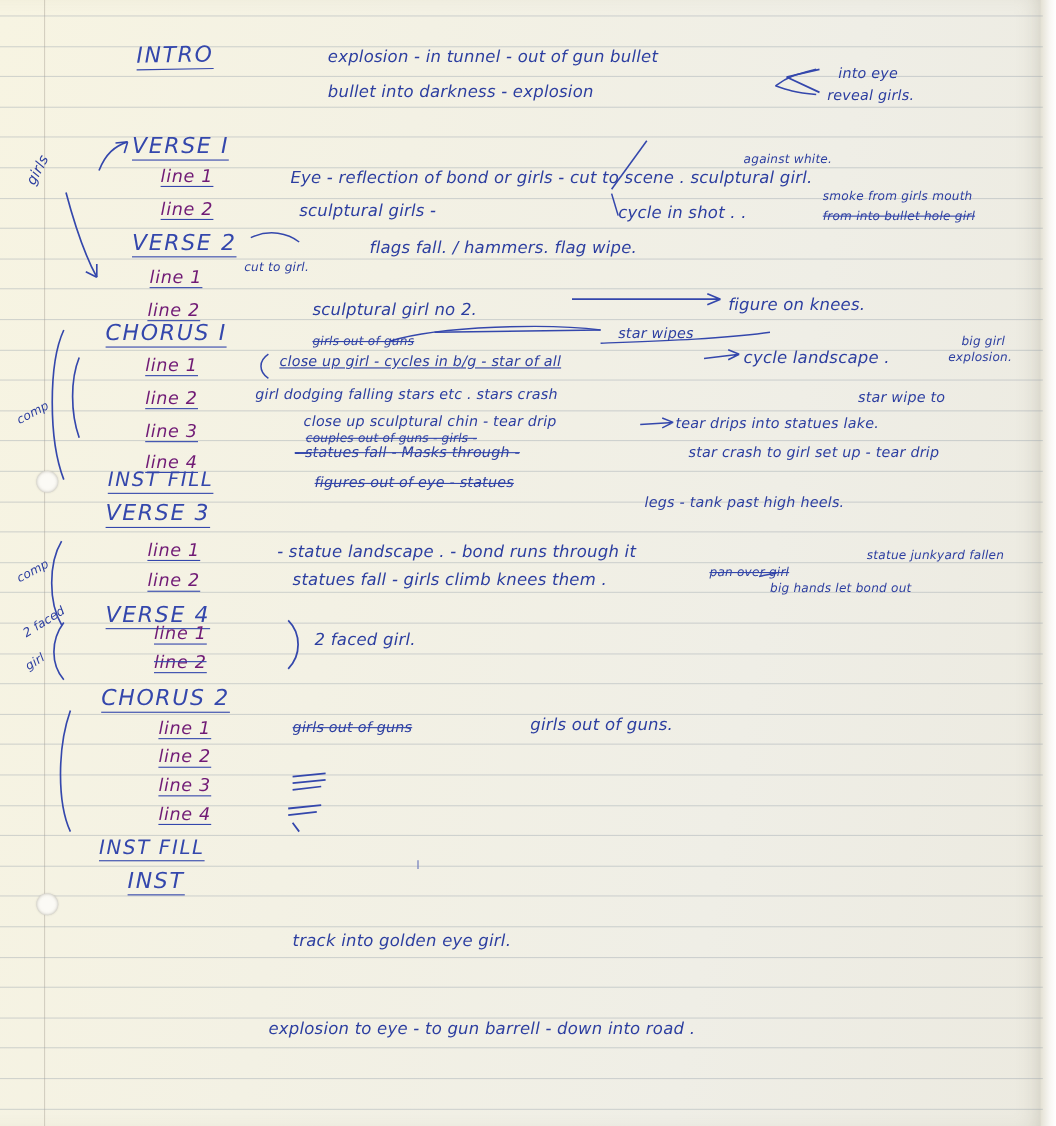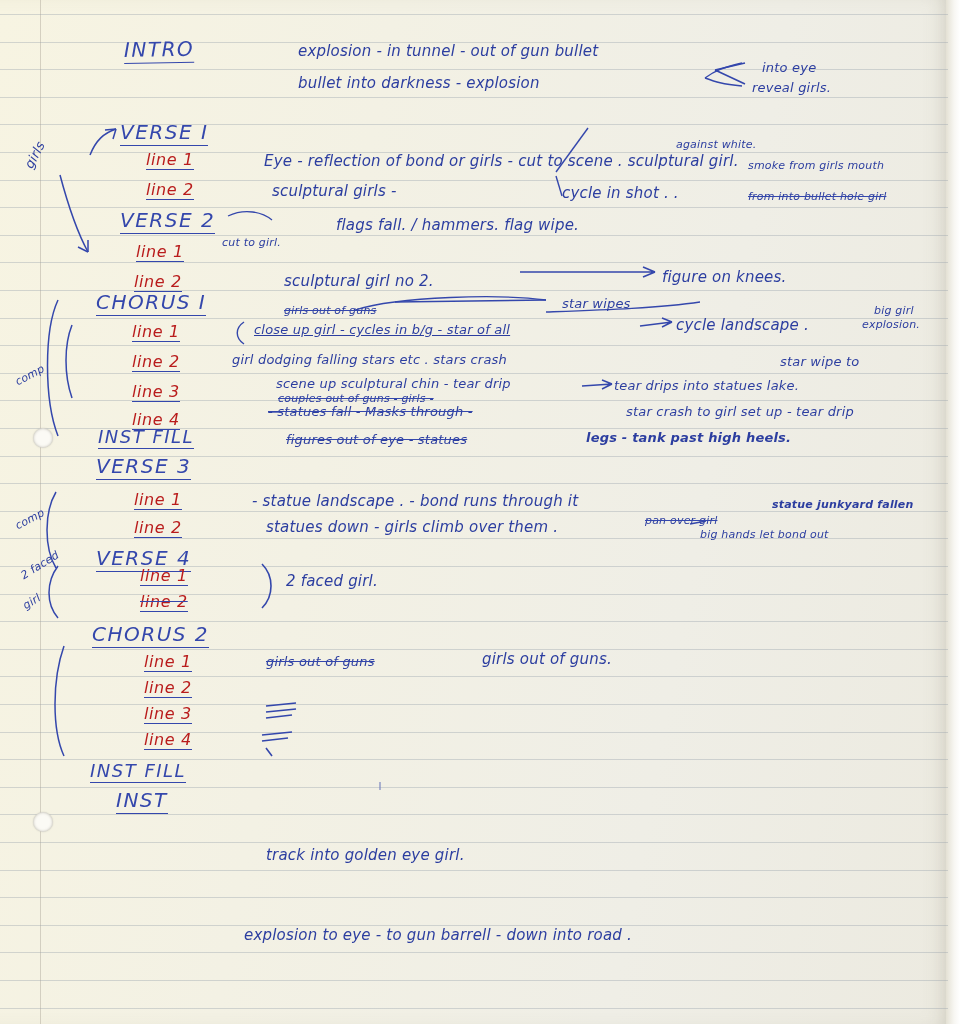--- a/index.html
+++ b/index.html
@@ -71,21 +71,21 @@
   }
   .label {
     font-size: 20px;
     letter-spacing: 1.5px;
     color: #3447ac;
   }
   .label.u { border-bottom: 1.5px solid #3447ac; padding-bottom: 1px; }
   .sub {
     font-size: 16px;
     letter-spacing: 0.6px;
-    color: #b91c1c;
+    color: #701a75;
   }
   .sub.u { border-bottom: 1.3px solid #3447ac; padding-bottom: 0px; }
   .note { font-size: 15px; }
   .note.sm { font-size: 13px; }
   .note.xs { font-size: 11px; }
   .strike { text-decoration: line-through; text-decoration-color: #3447ac; }
   .tilt-b { transform: rotate(-3.5deg); }
   .tilt-d { transform: rotate(-1deg); }
   .svgline { position: absolute; left:0; top:0; width:948px; height:1024px; pointer-events:none; }
 </style>
@@ -197,21 +197,21 @@
     <div class="hw note sm" style="left:752px; top:80px;">reveal girls.</div>
 
     <div class="hw label u" style="left:120px; top:120px;">VERSE I</div>
     <div class="hw note sm tilt-b" style="left:28px; top:160px; transform:rotate(-62deg);">girls</div>
     <div class="hw sub u" style="left:146px; top:150px;">line 1</div>
     <div class="hw note" style="left:264px; top:152px;">Eye - reflection of bond or girls - cut to scene . sculptural girl.</div>
     <div class="hw note xs" style="left:676px; top:138px;">against white.</div>
     <div class="hw sub u" style="left:146px; top:180px;">line 2</div>
     <div class="hw note" style="left:272px; top:182px;">sculptural girls -</div>
     <div class="hw note" style="left:562px; top:184px;">cycle in shot . .</div>
-    <div class="hw note xs" style="left:748px; top:159px;">smoke from girls mouth</div>
+    <div class="hw note xs" style="left:748px; top:172px;">smoke from girls mouth</div>
     <div class="hw note xs strike" style="left:748px; top:190px;">from into bullet hole girl</div>
 
     <div class="hw label u" style="left:120px; top:208px;">VERSE 2</div>
     <div class="hw note xs" style="left:222px; top:236px;">cut to girl.</div>
     <div class="hw sub u" style="left:136px; top:242px;">line 1</div>
     <div class="hw note" style="left:336px; top:216px;">flags fall. / hammers. flag wipe.</div>
     <div class="hw sub u" style="left:134px; top:272px;">line 2</div>
     <div class="hw note" style="left:284px; top:272px;">sculptural girl no 2.</div>
     <div class="hw note" style="left:662px; top:268px;">figure on knees.</div>
 
@@ -225,38 +225,38 @@
     <div class="hw note" style="left:676px; top:316px;">cycle landscape .</div>
     <div class="hw note xs" style="left:874px; top:304px;">big girl</div>
     <div class="hw note xs" style="left:862px; top:318px;">explosion.</div>
 
     <div class="hw sub u" style="left:132px; top:352px;">line 2</div>
     <div class="hw note sm" style="left:232px; top:352px;">girl dodging falling stars etc . stars crash</div>
     <div class="hw note sm" style="left:780px; top:354px;">star wipe to</div>
 
     <div class="hw sub u" style="left:132px; top:382px;">line 3</div>
     <div class="hw note xs strike" style="left:278px; top:392px;">couples out of guns - girls -</div>
-    <div class="hw note sm" style="left:276px; top:376px;">scene up sculptural chin - tear drip</div>
+    <div class="hw note sm" style="left:276px; top:376px;">close up sculptural chin - tear drip</div>
     <div class="hw note sm" style="left:614px; top:378px;">tear drips into statues lake.</div>
 
     <div class="hw sub u" style="left:132px; top:410px;">line 4</div>
     <div class="hw note sm strike" style="left:268px; top:404px;">- statues fall - Masks through -</div>
     <div class="hw note sm" style="left:626px; top:404px;">star crash to girl set up - tear drip</div>
 
     <div class="hw label u" style="left:98px; top:426px; font-size:18px;">INST FILL</div>
     <div class="hw note sm strike" style="left:286px; top:432px;">figures out of eye - statues</div>
-    <div class="hw note sm" style="left:586px; top:430px;font-weight:bold;">legs - tank past high heels.</div>
+    <div class="hw note sm" style="left:586px; top:450px;">legs - tank past high heels.</div>
 
     <div class="hw label u" style="left:96px; top:454px;">VERSE 3</div>
     <div class="hw note xs" style="left:16px; top:520px; transform:rotate(-28deg);">comp</div>
     <div class="hw sub u" style="left:134px; top:490px;">line 1</div>
     <div class="hw note" style="left:252px; top:492px;">- statue landscape . - bond runs through it</div>
-    <div class="hw note xs" style="left:772px; top:498px;font-weight:bold;">statue junkyard fallen</div>
+    <div class="hw note xs" style="left:788px; top:498px;">statue junkyard fallen</div>
     <div class="hw sub u" style="left:134px; top:518px;">line 2</div>
-    <div class="hw note" style="left:266px; top:518px;">statues down - girls climb over them .</div>
+    <div class="hw note" style="left:266px; top:518px;">statues fall - girls climb knees them .</div>
     <div class="hw note xs strike" style="left:645px; top:514px;">pan over girl</div>
     <div class="hw note xs" style="left:700px; top:528px;">big hands let bond out</div>
 
     <div class="hw label u" style="left:96px; top:546px;">VERSE 4</div>
     <div class="hw note xs" style="left:22px; top:570px; transform:rotate(-32deg);">2 faced</div>
     <div class="hw note xs" style="left:24px; top:600px; transform:rotate(-32deg);">girl</div>
     <div class="hw sub u" style="left:140px; top:566px;">line 1</div>
     <div class="hw sub u strike" style="left:140px; top:592px;">line 2</div>
     <div class="hw note" style="left:286px; top:572px;">2 faced girl.</div>
 

